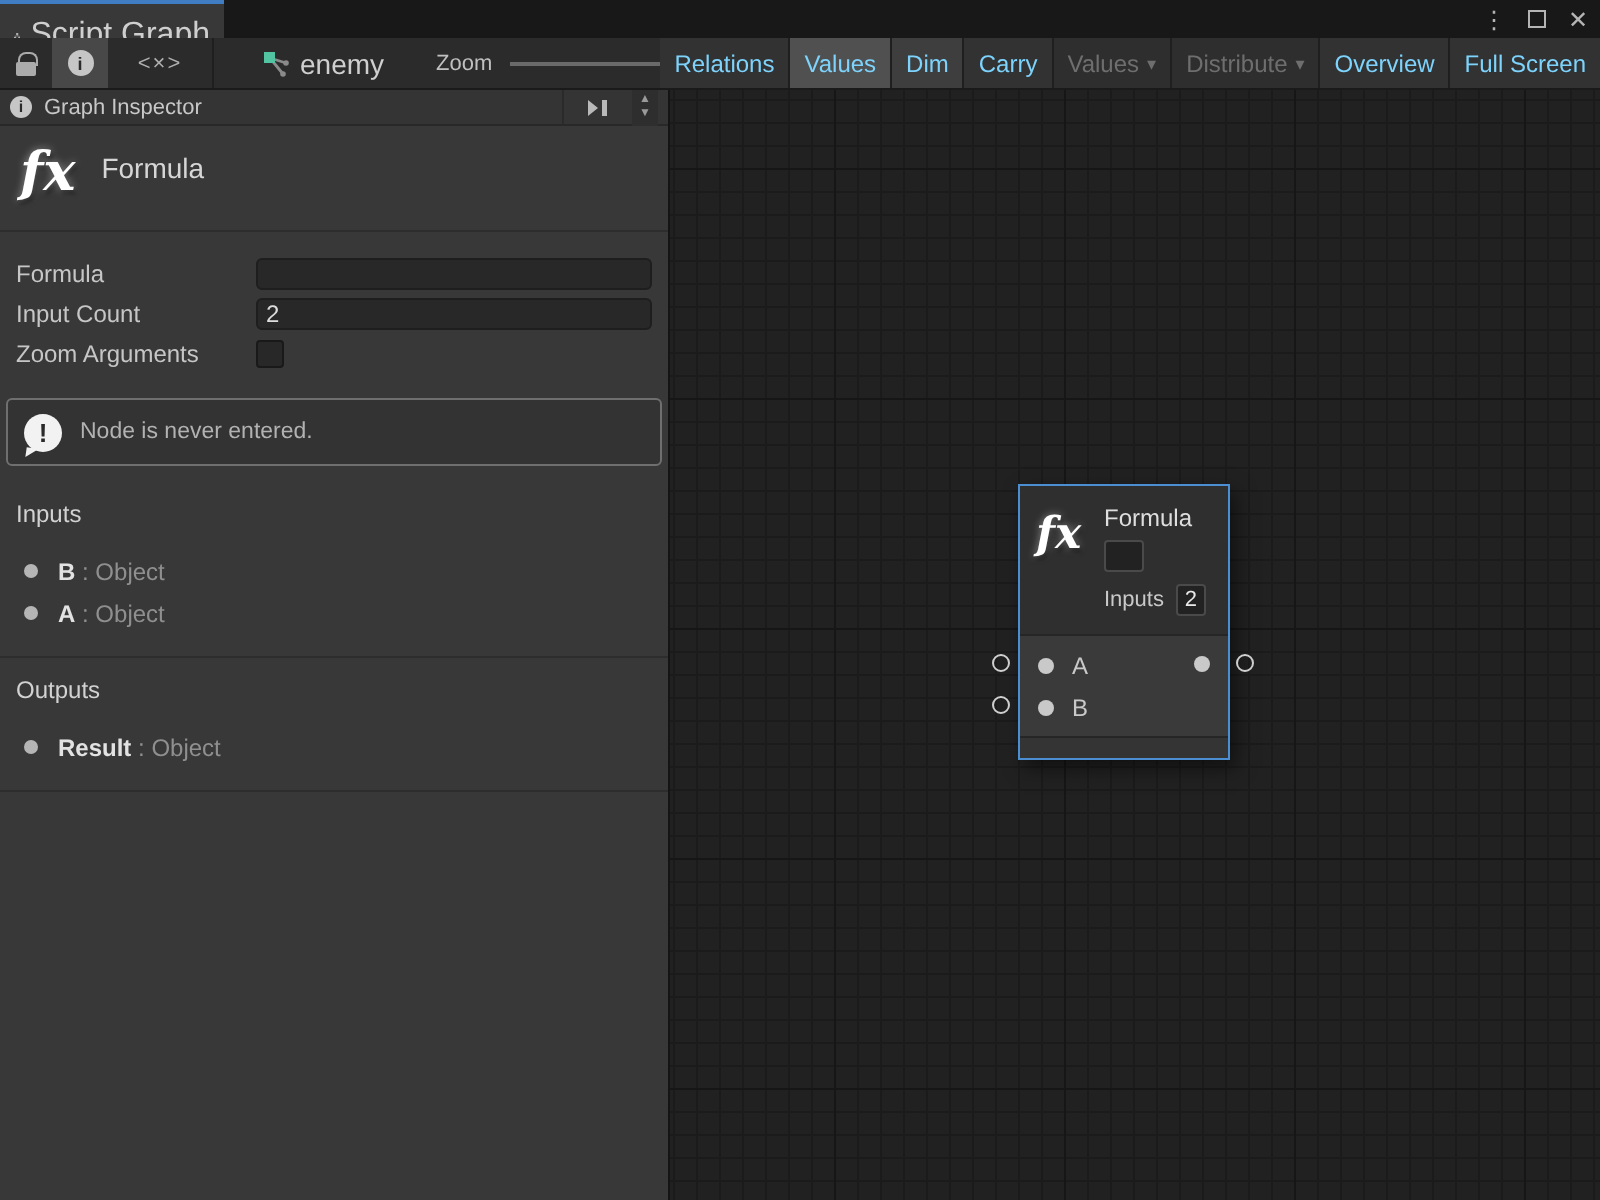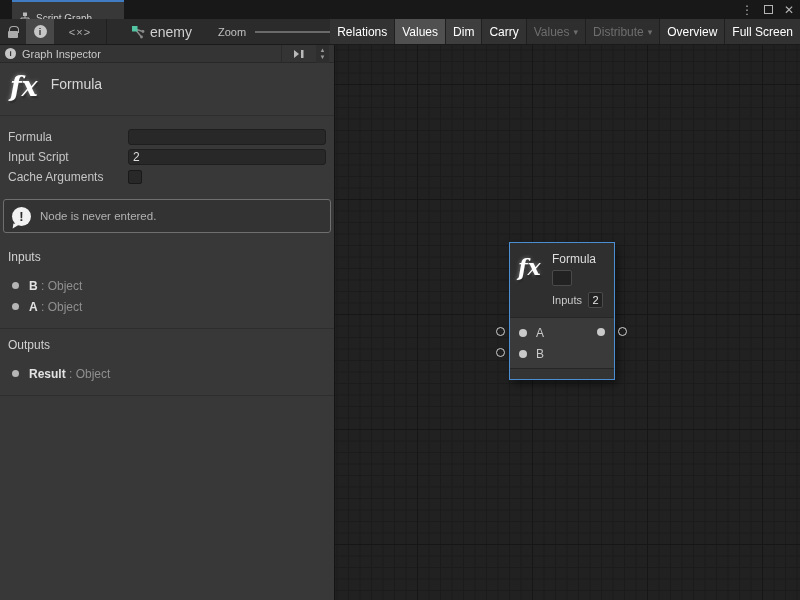--- a/index.html
+++ b/index.html
@@ -2,23 +2,23 @@
 <html><head>
 <meta charset="utf-8">
 <style>
   * { margin:0; padding:0; box-sizing:border-box; }
   html,body { width:800px; height:600px; overflow:hidden; background:#000; }
   body { font-family:"Liberation Sans",sans-serif; font-size:12px; }
   .window { position:relative; width:800px; height:600px; background:#191919; }
 
   
   .tabbar { position:absolute; left:0; top:0; width:800px; height:19px; background:#181818; }
-  .tab { position:absolute; left:12px; top:0; height:19px; width:112px; background:#383838;
+  .tab { position:absolute; left:0; top:0; height:19px; width:112px; background:#383838;
          border-top:2px solid #3f7cc1; display:flex; align-items:center; gap:5px;
-         padding:16px 7px; color:#cfcfcf; font-size:10px; white-space:nowrap; }
+         padding:16px 7px; color:#cfcfcf; font-size:16px; white-space:nowrap; }
   .win-controls { position:absolute; right:6px; top:0; height:19px; display:flex;
                   align-items:center; gap:11px; color:#b4b4b4; font-size:12px; }
   .maxbox { width:9px; height:9px; border:1px solid #b4b4b4; }
   .menu-glyph { font-size:12px; letter-spacing:0; }
 
   
   .toolbar { position:absolute; left:0; top:19px; width:800px; height:26px; background:#2b2b2b;
              border-bottom:1px solid #1a1a1a; }
   .tb-left { position:absolute; left:0; top:0; height:25px; display:flex; align-items:center; }
   .tb-btn { height:25px; display:flex; align-items:center; justify-content:center; color:#bdbdbd; }
@@ -34,21 +34,21 @@
   .breadcrumb { display:flex; align-items:center; gap:5px; padding:0 10px; height:25px;
                 color:#cfcfcf; font-size:14px; margin-left:14px; }
   .zoom-ctl { position:absolute; left:218px; top:0; height:25px; display:flex; align-items:center;
               gap:9px; color:#c0c0c0; font-size:11px; }
   .zoom-track { position:relative; width:86px; height:2px; background:#6a6a6a; }
   .zoom-handle { position:absolute; right:-3px; top:-4px; width:10px; height:10px;
                  border-radius:50%; background:#9a9a9a; }
   .tb-right { position:absolute; right:0; top:0; height:25px; display:flex; align-items:stretch;
               background:#1f1f1f; gap:1px; }
   .tb-right .btn { display:flex; align-items:center; padding:0 7px; background:#323232;
-                   color:#ffffff; font-size:12px; gap:4px; white-space:nowrap; }
+                   color:#7dd3fc; font-size:12px; gap:4px; white-space:nowrap; }
   .tb-right .btn.active { background:#505050; }
   .tb-right .btn.semi { background:#3e3e3e;justify-content:flex-end; }
   .tb-right .btn.disabled { color:#6e6e6e; background:#2e2e2e; }
   .dd { font-size:9px; }
 
   
   .inspector { position:absolute; left:0; top:45px; width:335px; height:555px; background:#383838;
                border-right:1px solid #141414; color:#c6c6c6; }
   .insp-header { height:18px; background:#343434; border-bottom:1px solid #282828; display:flex;
                  align-items:center; padding:0 5px; gap:6px; font-size:11px; color:#c8c8c8; }
@@ -231,25 +231,25 @@
       <span class="fx big">fx</span>
       <span class="insp-node-title">Formula</span>
     </div>
 
     <div class="fields">
       <div class="field-row">
         <span class="field-label">Formula</span>
         <input class="text-input" type="text" value="" style="">
       </div>
       <div class="field-row">
-        <span class="field-label">Input Script</span>
+        <span class="field-label">Input Count</span>
         <input class="text-input" type="text" value="2" style="">
       </div>
       <div class="field-row">
-        <span class="field-label">Cache Arguments</span>
+        <span class="field-label">Zoom Arguments</span>
         <input class="checkbox" type="checkbox" style="">
       </div>
     </div>
 
     <div class="warning">
       <span class="bubble">!</span>
       <span class="warning-text">Node is never entered.</span>
     </div>
 
     <div class="io-section">

